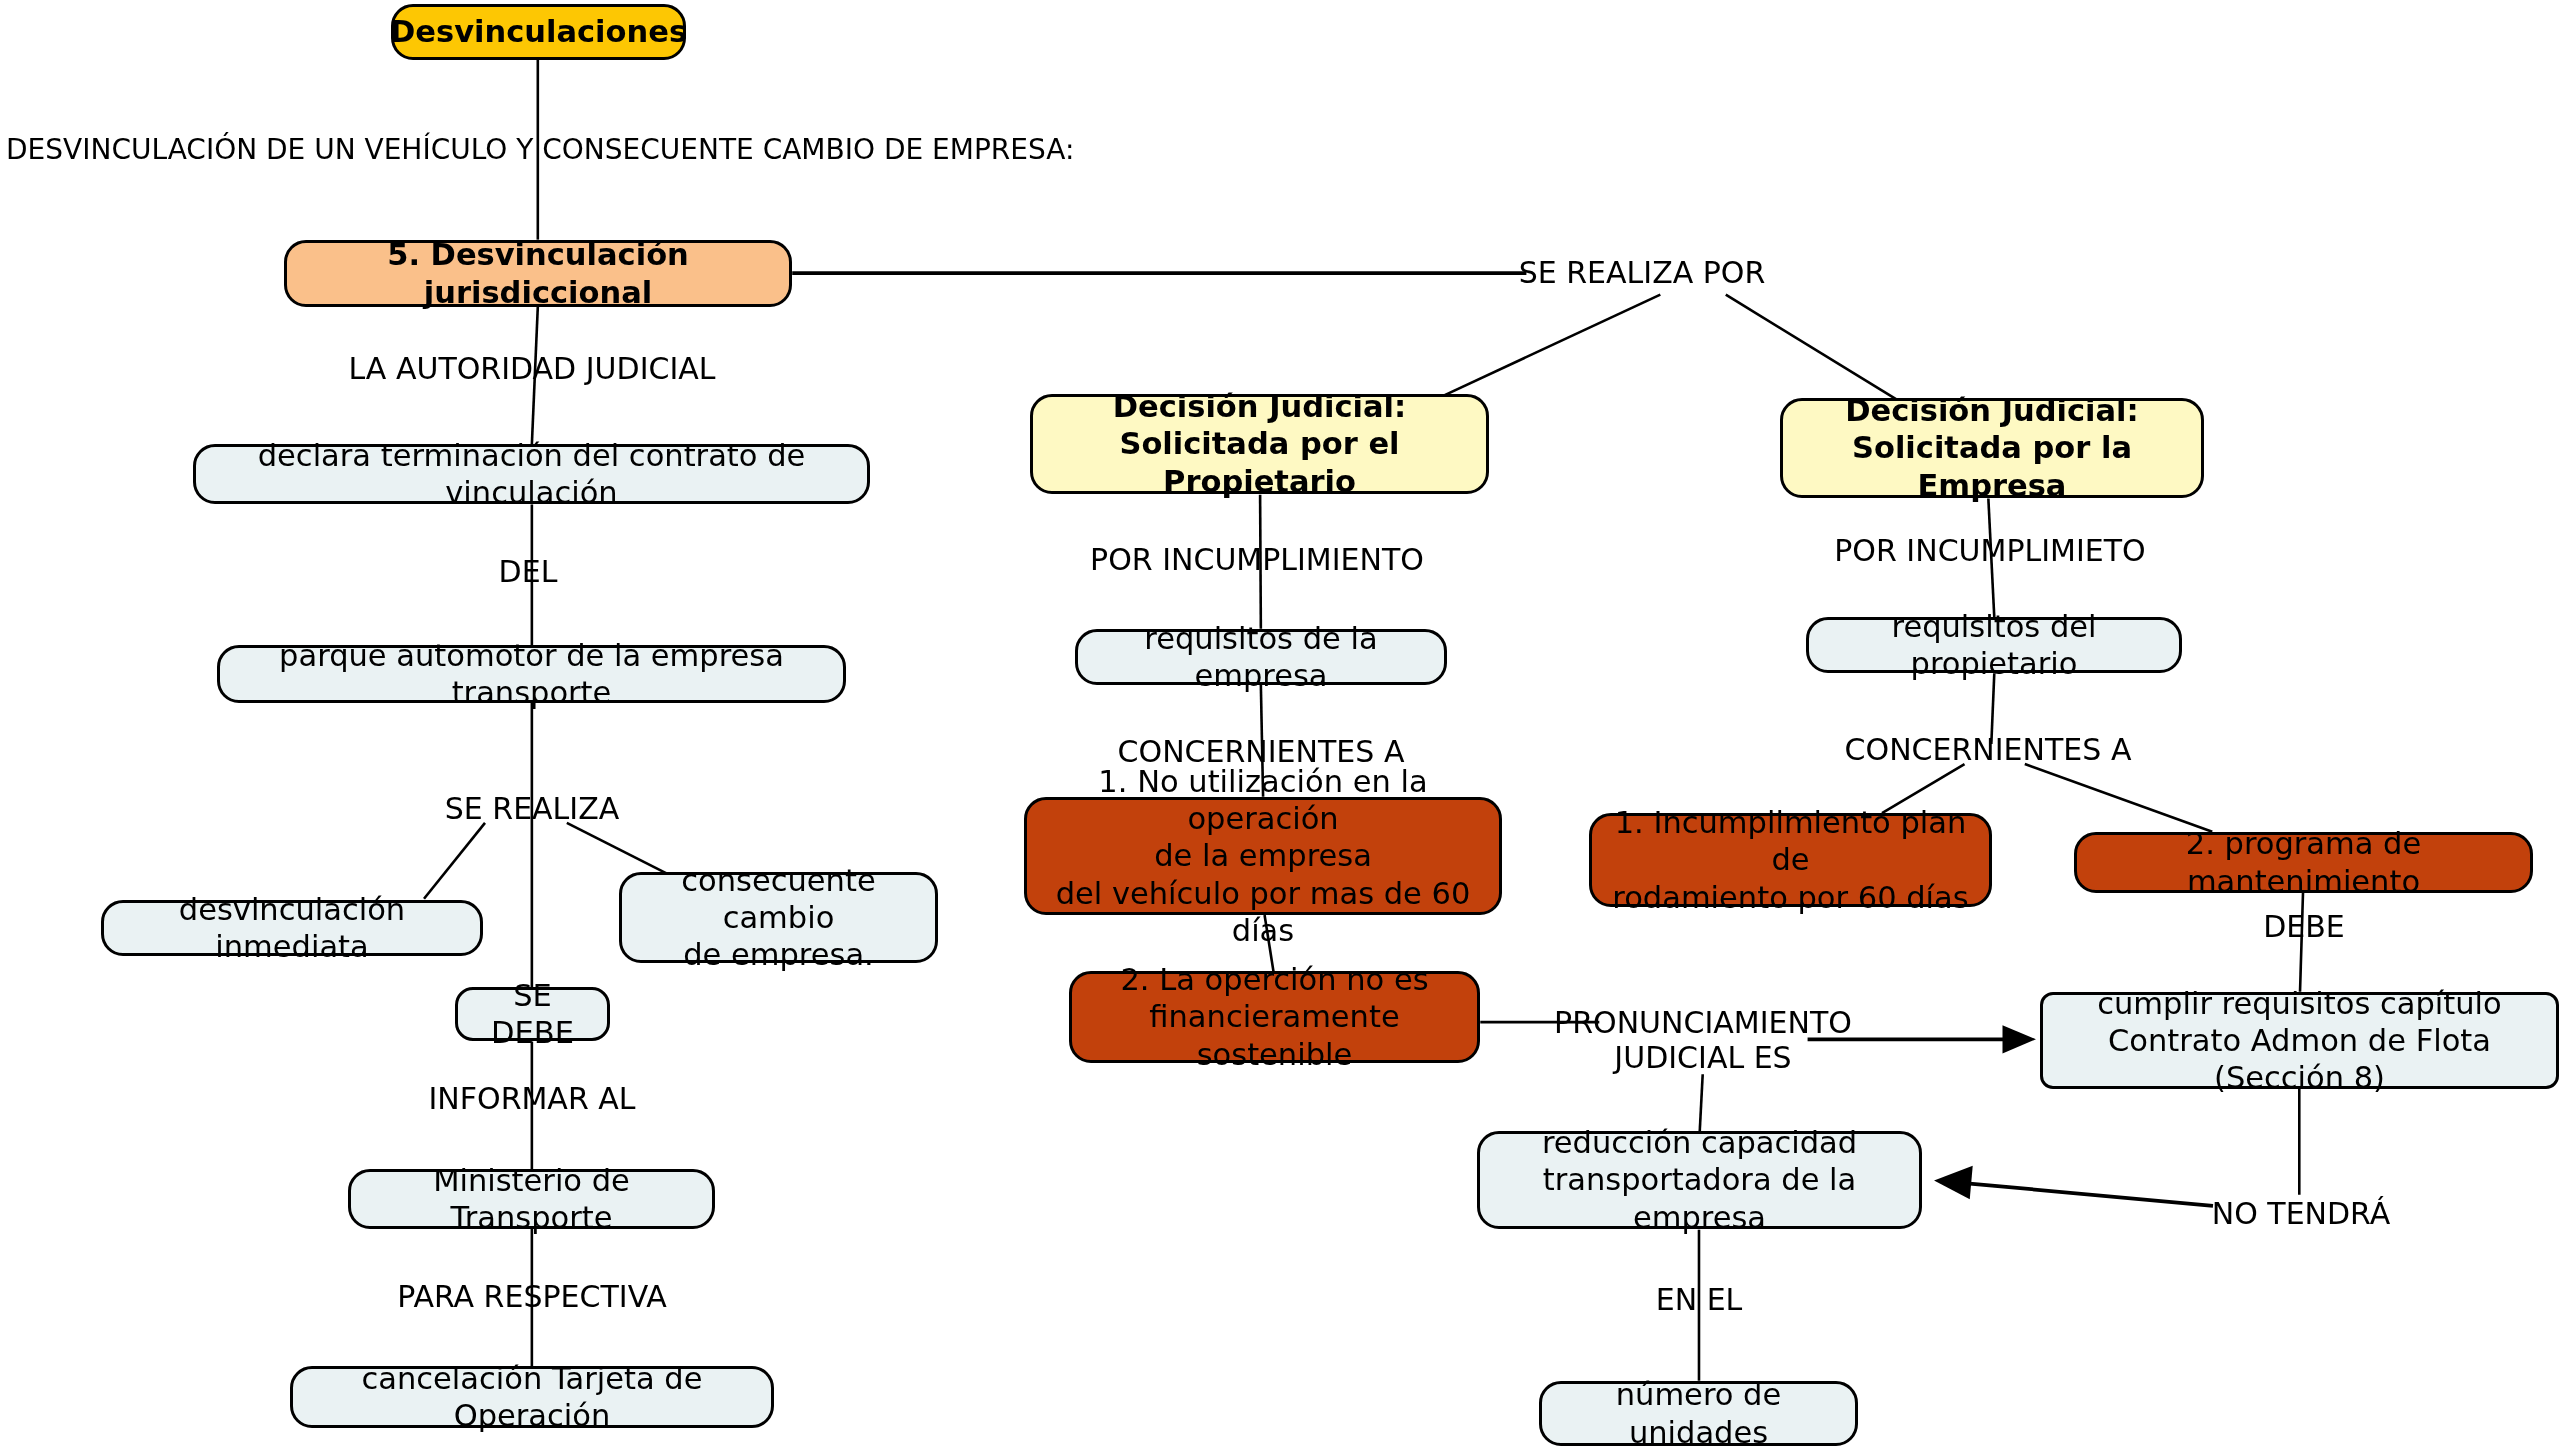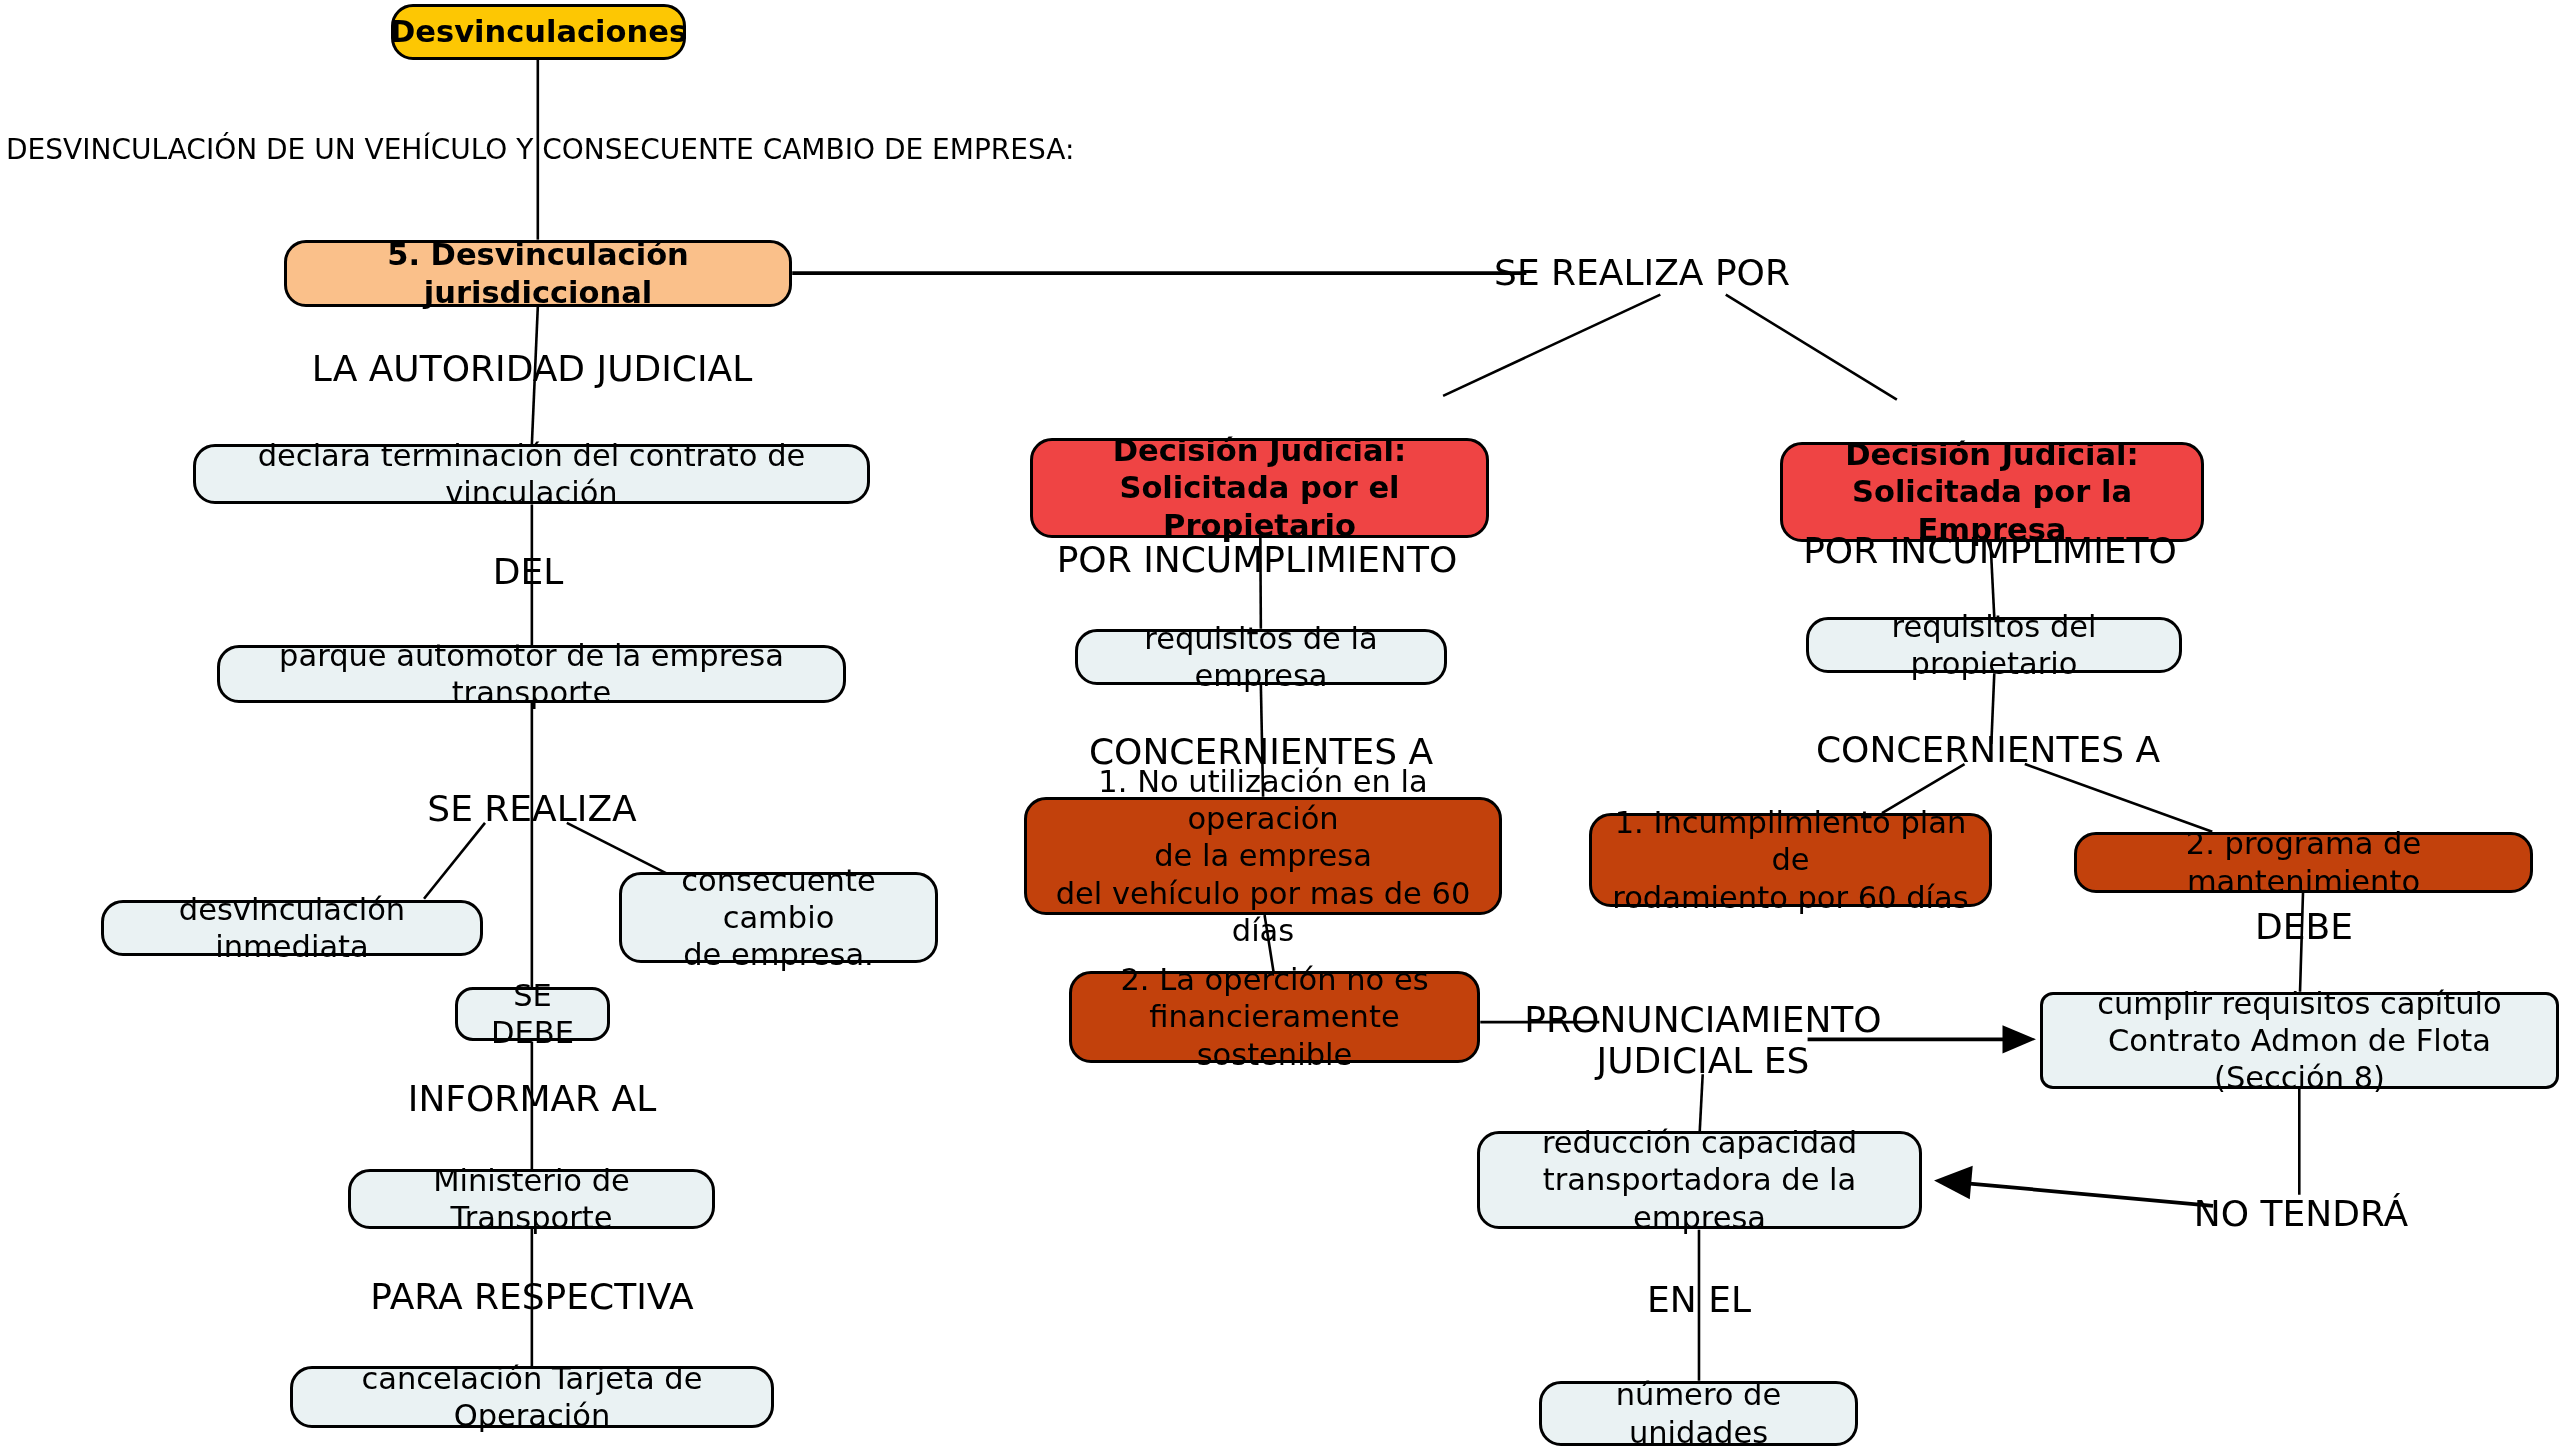--- a/index.html
+++ b/index.html
@@ -22,30 +22,30 @@
     white-space:pre-line;
     border:3px solid #000;
     border-radius:22px;
     font-size:30.5px;
     line-height:1.22;
     padding:4.5px 12px;
   }
   .bold   { font-weight:bold; }
   .root   { background:#FDC703; }
   .topic  { background:#FAC08A; }
-  .blue   { background:#ef4444;margin-top:44px; }
+  .blue   { background:#fef9c3; }
   .light  { background:#EAF2F3; }
   .gray   { background:#c2410c; }
 
   .label {
     position:absolute;
     transform:translate(-50%,-50%);
     text-align:center;
     white-space:pre-line;
-    font-size:36px;
+    font-size:30px;
     line-height:1.15;
   }
   .title-text {
     position:absolute;
     left:6px; top:133px;
     font-size:28px;
     white-space:nowrap;
   }
   svg line    { stroke:#000; stroke-width:3.5; }
   svg .thick  { stroke-width:5; }

